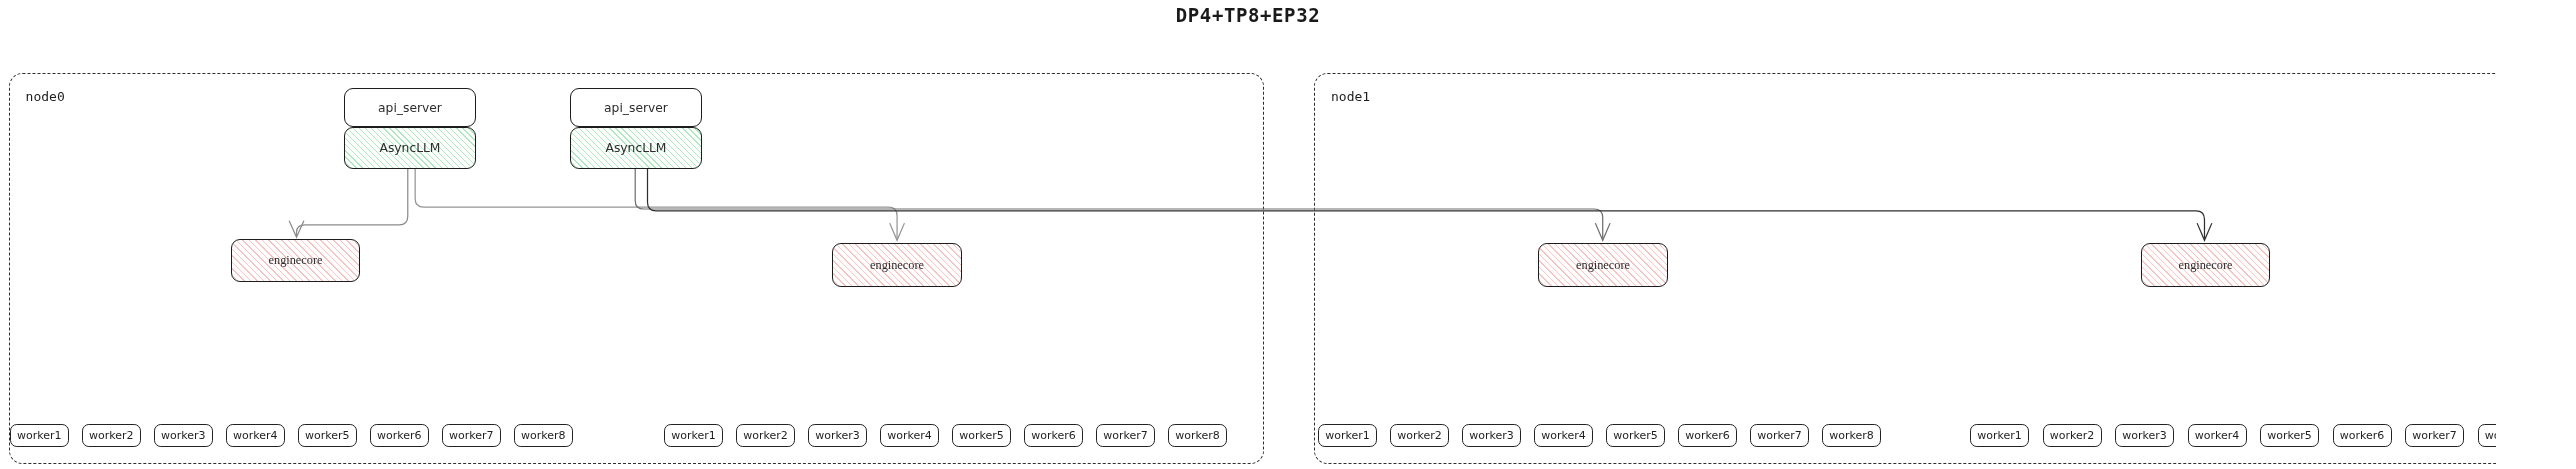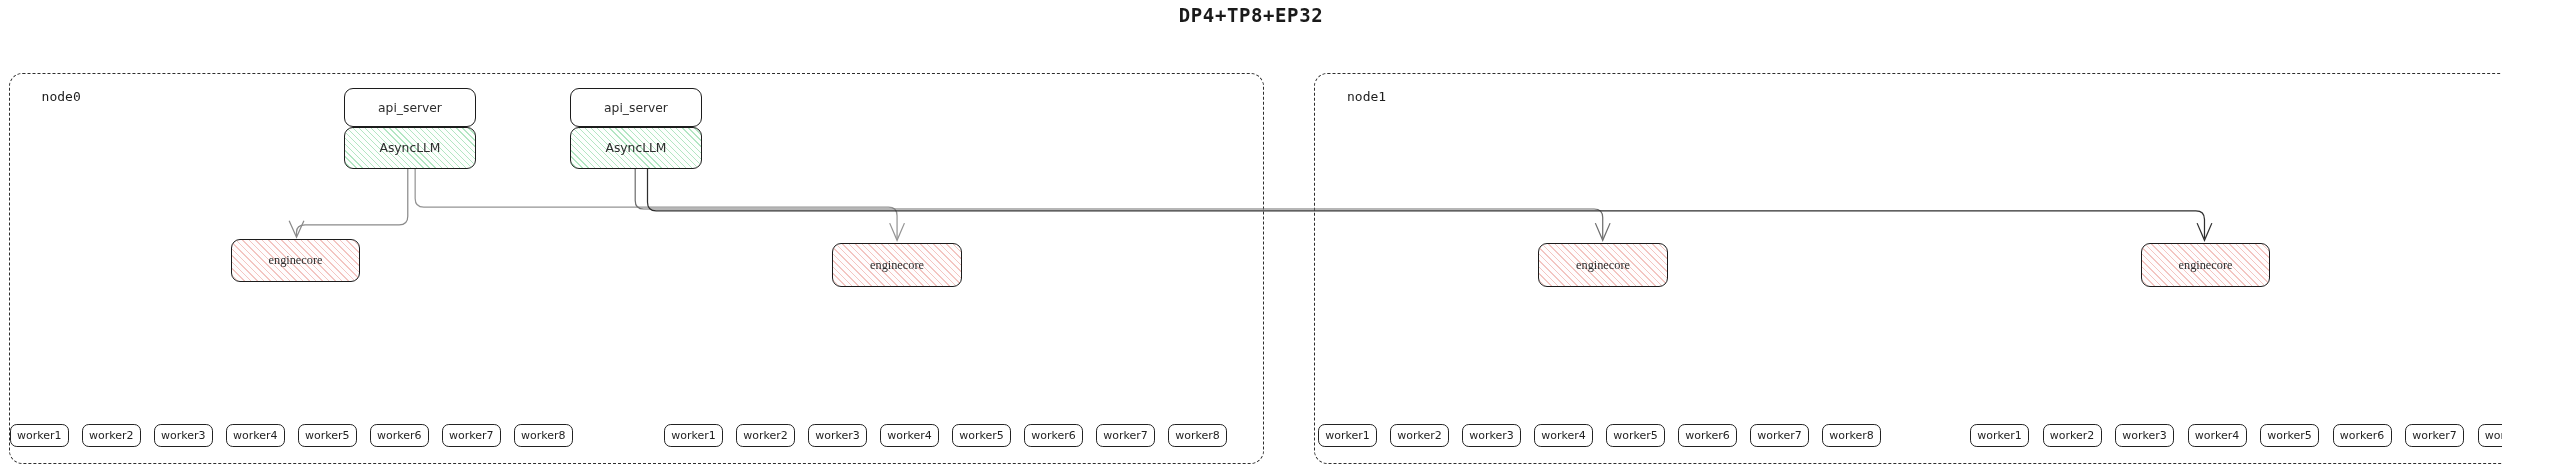--- a/index.html
+++ b/index.html
@@ -2,39 +2,38 @@
 <html style="--hatch-green: #b3e6c3; --hatch-red: #f3c6c2; --box-border: #1c1c1c; --node-border: #2e2e2e;font-size:9.8px"><head>
 <meta charset="utf-8">
 <style>
   html,body{margin:0;padding:0;background:#ffffff;}
   .canvas{
     position:relative;
     width:2496px;height:469px;
     background:#ffffff;
     font-family:"DejaVu Sans",sans-serif;
     overflow:hidden;
-    padding-left:6px;
   }
   .title{
     position:absolute;top:3.7px;left:0;width:100%;
     text-align:center;
     font-family:"DejaVu Sans Mono",monospace;
     font-size:19px;font-weight:700;color:#1a1a1a;
     letter-spacing:0.6px;
   }
   .node{
     position:absolute;
     border:1.2px dashed var(--node-border,#2e2e2e);
     border-radius:13.5px;
     background:transparent;
   }
   #node0{left:8.6px;top:73px;width:1253px;height:389px;}
   #node1{left:1314px;top:73px;width:1256px;height:389px;}
   .node-label{
-    position:absolute;left:32px;top:14.8px;
+    position:absolute;left:16px;top:14.8px;
     font-family:"DejaVu Sans Mono",monospace;
     font-size:13px;color:#1d1d1d;
   }
   .box{
     position:absolute;
     border:1.5px solid var(--box-border,#1c1c1c);
     border-radius:9px;
     background:#ffffff;
     display:flex;align-items:center;justify-content:center;
     font-size:12.3px;color:#2d2d2d;

